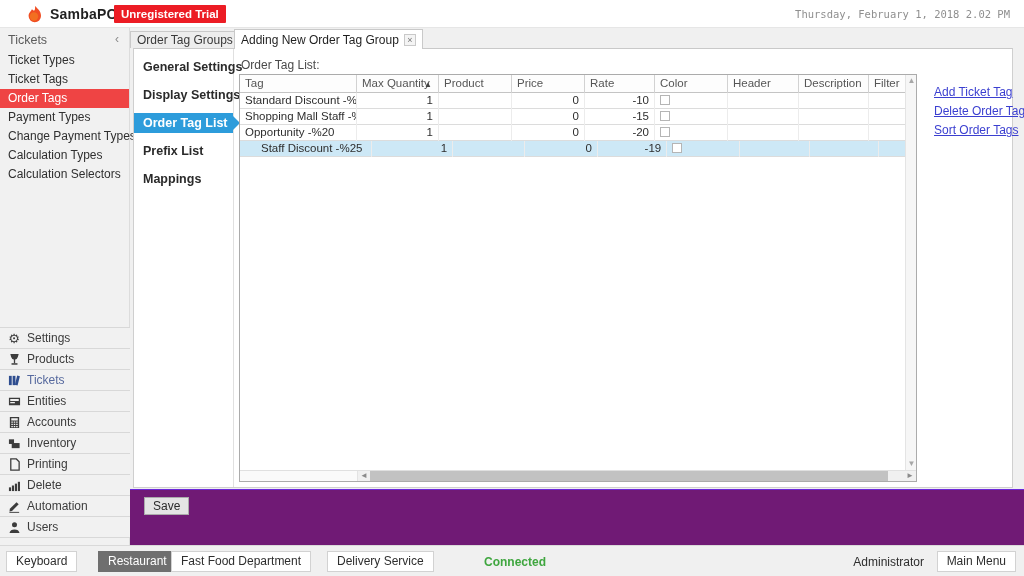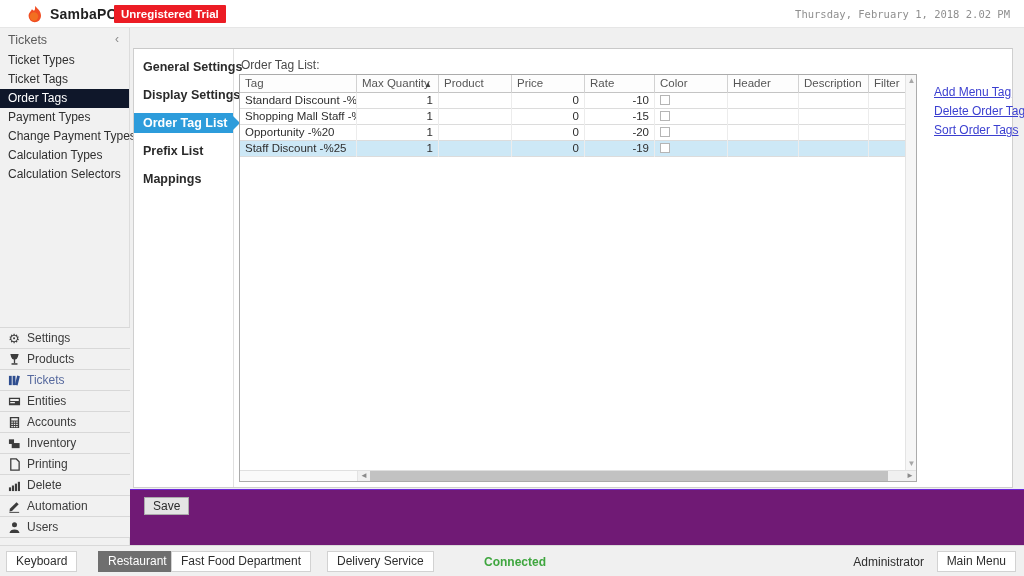--- a/index.html
+++ b/index.html
@@ -41,21 +41,21 @@
   .sub-item.sel::after { content:""; position:absolute; right:-7px; top:3px; border-top:7px solid transparent; border-bottom:7px solid transparent; border-left:7px solid #2D9CDB; }
 
   #list-title { position:absolute; left:107px; top:9px; font-size:12px; color:#4a4a4a; }
 
   
   #grid { position:absolute; left:105px; top:25px; width:678px; height:408px; border:1px solid #ababab; background:#ffffff; }
   #grid-header { display:flex; height:18px; background:#fdfdfd; border-bottom:1px solid #c4c4c4; }
   .hcell { position:relative; height:18px; line-height:17px; font-size:11.5px; color:#555; padding-left:5px; border-right:1px solid #d2d2d2; white-space:nowrap; overflow:hidden; }
   .hcell .sortglyph { position:absolute; right:6px; top:1px; font-size:8px; color:#444; }
   .grow { display:flex; height:16px; border-bottom:1px solid #dcdcdc; background:#ffffff; }
-  .grow.sel { background:#CDE8F6; }
+  .grow.sel { background:#CDE8F6;padding-left:16px; }
   .gcell { height:16px; line-height:15px; font-size:11.5px; color:#2e2e2e; padding:0 5px; border-right:1px solid #ececec; white-space:nowrap; overflow:hidden; }
   .gcell.num { text-align:right; }
   .cbx { width:10px; height:10px; margin-top:2px; background:#fff; border:1px solid #b5b5b5; }
 
   
   #vscroll { position:absolute; right:0; top:0; width:11px; height:395px; background:#f6f6f6; border-left:1px solid #e4e4e4; }
   .varrow { position:absolute; left:0; width:11px; height:12px; text-align:center; font-size:8px; color:#a7a7a7; line-height:12px; }
   #hscroll { position:absolute; left:0; bottom:0; width:676px; height:11px; background:#f0f0f0; border-top:1px solid #e0e0e0; display:flex; }
   .htrack { width:118px; height:10px; background:#fafafa; border-right:1px solid #e3e3e3; }
   .harrow { width:12px; height:10px; text-align:center; font-size:8px; line-height:10px; color:#8a8a8a; }
@@ -94,21 +94,21 @@
   </div>
 
   <div id="sidebar">
     <div id="nav-header">
       <span>Tickets</span>
       <span id="nav-collapse">‹</span>
     </div>
     <div id="nav-items">
         <div class="nav-item">Ticket Types</div>
         <div class="nav-item">Ticket Tags</div>
-        <div class="nav-item sel" style="background: #0f172a;">Order Tags</div>
+        <div class="nav-item sel" style="background: #ef4444;">Order Tags</div>
         <div class="nav-item">Payment Types</div>
         <div class="nav-item">Change Payment Types</div>
         <div class="nav-item">Calculation Types</div>
         <div class="nav-item">Calculation Selectors</div>
       </div>
     <div id="modules">
         <div class="mod-item">
           <span class="mod-icon glyph">⚙</span>
           <span>Settings</span>
         </div>
@@ -190,20 +190,30 @@
             <svg viewBox="0 0 14 14">
               <circle cx="7" cy="4" r="2.7"></circle>
               <path d="M1.6 13a5.5 4.6 0 0 1 10.8 0z"></path>
             </svg>
           </span>
           <span>Users</span>
         </div>
       </div>
   </div>
 
+  <div id="tabstrip">
+      <div class="tab" style="left: 0px;">
+        <span>Order Tag Groups</span>
+        <span class="tab-close">×</span>
+      </div>
+      <div class="tab active" style="left: 104px;">
+        <span>Adding New Order Tag Group</span>
+        <span class="tab-close">×</span>
+      </div>
+    </div>
 
   <div id="panel">
     <div id="subnav">
         <div class="sub-item">General Settings</div>
         <div class="sub-item">Display Settings</div>
         <div class="sub-item sel" style="background: rgb(45, 156, 219);">Order Tag List</div>
         <div class="sub-item">Prefix List</div>
         <div class="sub-item">Mappings</div>
       </div>
     <div id="list-title">Order Tag List:</div>
@@ -281,21 +291,21 @@
       <div id="hscroll">
         <div class="htrack"></div>
         <div class="harrow">◄</div>
         <div class="hthumb"></div>
         <div class="hgap"></div>
         <div class="harrow">►</div>
       </div>
     </div>
 
     <div id="actions">
-        <a class="action-link" href="#" style="color: rgb(59, 63, 208);">Add Menu Tag</a>
+        <a class="action-link" href="#" style="color: rgb(59, 63, 208);">Add Ticket Tag</a>
         <a class="action-link" href="#" style="color: rgb(59, 63, 208);">Delete Order Tag</a>
         <a class="action-link" href="#" style="color: rgb(59, 63, 208);">Sort Order Tags</a>
       </div>
   </div>
 
   <div id="saveband">
     <button id="save-btn">Save</button>
   </div>
 
   <div id="bottombar">

